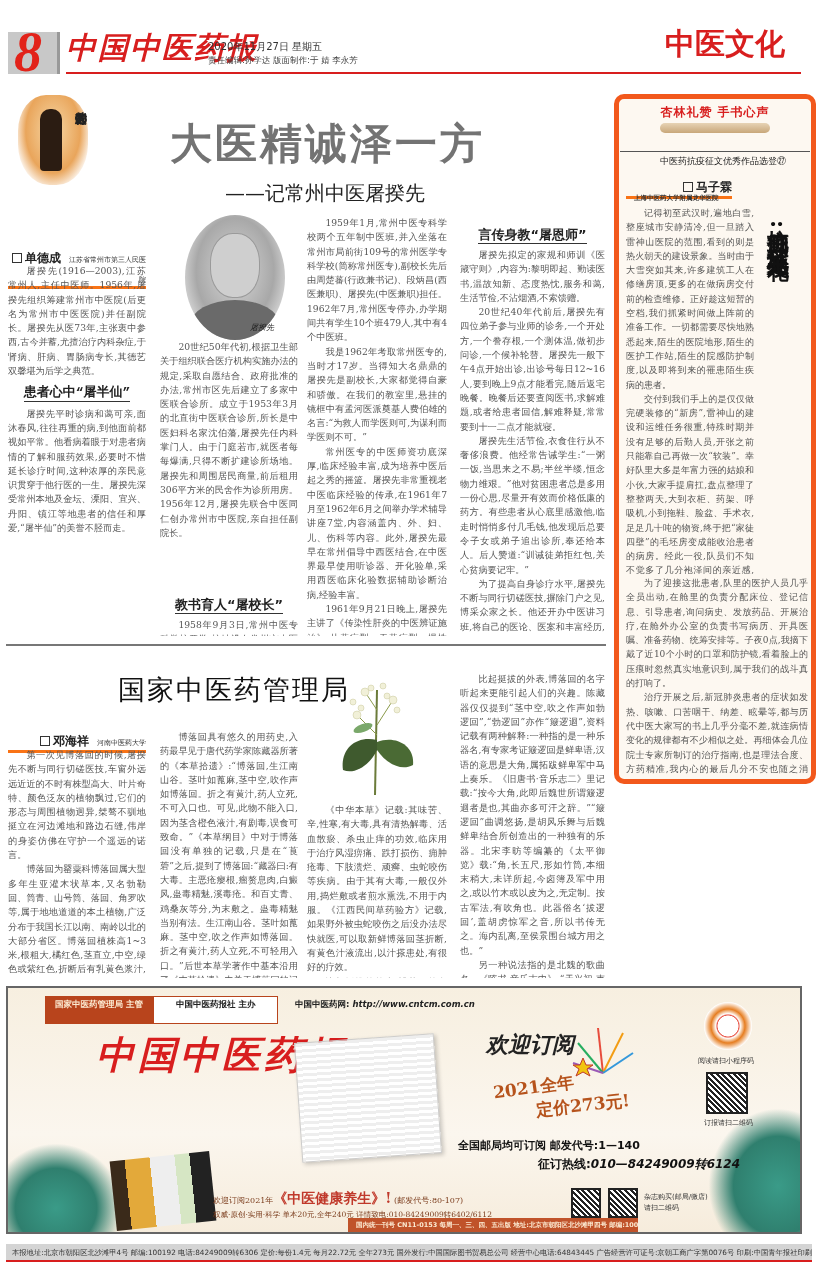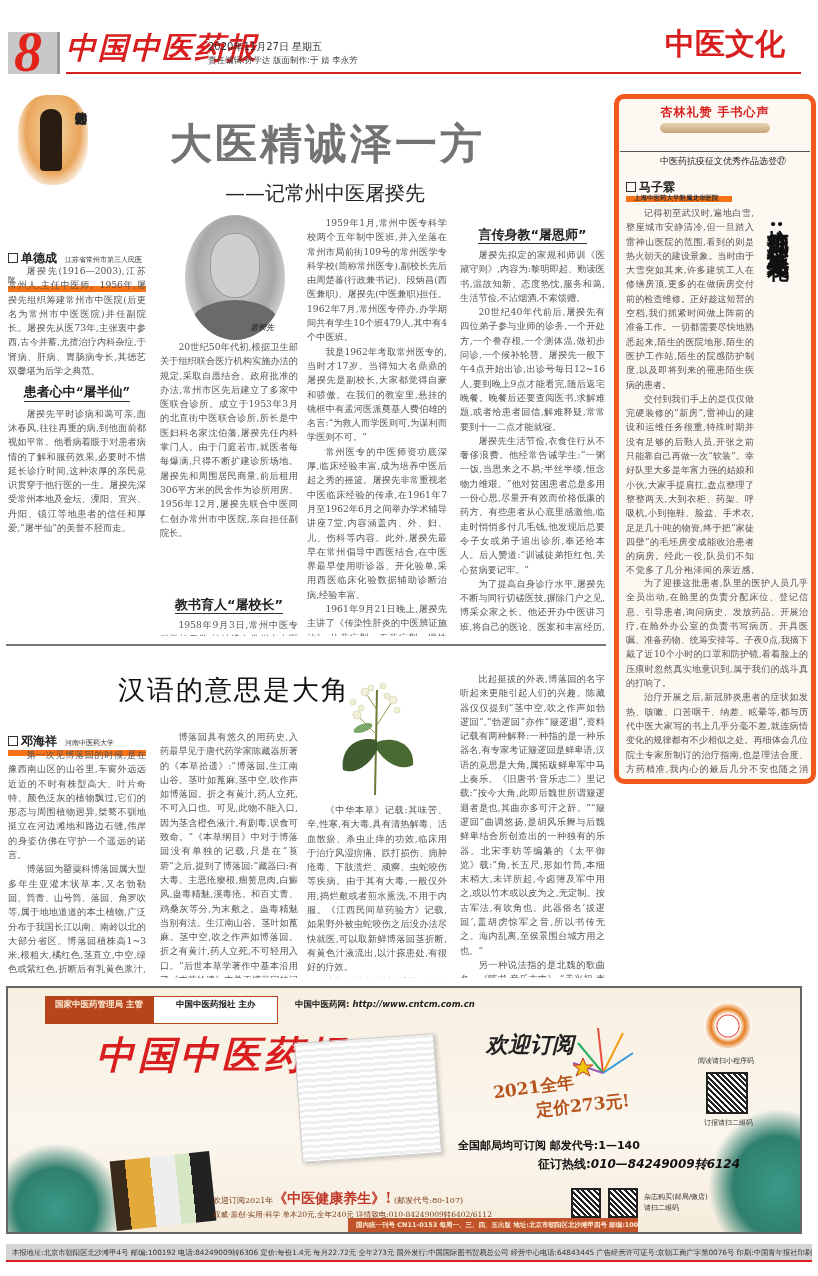--- a/index.html
+++ b/index.html
@@ -20,21 +20,21 @@
   
   .past-photo { left: 18px; top: 95px; width: 70px; height: 90px; border-radius: 40% 40% 45% 45%; background: radial-gradient(ellipse at 50% 40%, #f7d9a8 0%, #e9a55b 55%, #fff 80%); }
   .past-photo .figure { position: absolute; left: 22px; top: 14px; width: 22px; height: 62px; background: #2b1c12; border-radius: 10px 10px 4px 4px; }
   .past-vtext { left: 74px; top: 102px; width: 14px; font-size: 12px; line-height: 14px; color: #222; writing-mode: vertical-rl; font-weight: bold; }
 
   
   .headline { left: 170px; top: 116px; font-size: 42px; color: #737373; font-weight: bold; letter-spacing: 3px; font-family: "DejaVu Serif", serif; }
   .subhead { left: 225px; top: 180px; font-size: 20px; color: #222; font-family: "DejaVu Sans", sans-serif; }
 
   
-  .byline { border-bottom: 6px solid #f97316; font-family: "DejaVu Sans", sans-serif; }
+  .byline { border-bottom: 3px solid #f97316; font-family: "DejaVu Sans", sans-serif; text-align: right; }
   .byline .box { display: inline-block; width: 10px; height: 10px; border: 1px solid #333; vertical-align: -1px; margin-right: 3px; }
   .byline .name { font-size: 12px; font-weight: bold; color: #222; }
   .byline .org { font-size: 7px; color: #333; margin-left: 8px; }
 
   .col { font-size: 9.2px; line-height: 14.3px; color: #555; text-align: justify; }
   .col p { text-indent: 2em; }
   .subtitle { text-align: center; font-size: 13px; color: #222; font-family: "DejaVu Sans", sans-serif; font-weight: bold; }
   .subtitle span { border-bottom: 1.5px solid #333; padding-bottom: 1px; }
 
   .portrait { left: 185px; top: 215px; width: 100px; height: 125px; border-radius: 50%; background: radial-gradient(ellipse at 50% 45%, #d8d8d8 0%, #a8a8a8 55%, #e8e8e8 85%); overflow: hidden; }
@@ -161,26 +161,26 @@
   <p>交付到我们手上的是仅仅做完硬装修的“新房”,雷神山的建设和运维任务很重,特殊时期并没有足够的后勤人员,开张之前只能靠自己再做一次“软装”。幸好队里大多是年富力强的姑娘和小伙,大家手提肩扛,盘点整理了整整两天,大到衣柜、药架、呼吸机,小到拖鞋、脸盆、手术衣,足足几十吨的物资,终于把“家徒四壁”的毛坯房变成能收治患者的病房。经此一役,队员们不知不觉多了几分袍泽间的亲近感,而病区也忽然真正有了战地医院的感觉。</p>
 
 </div>
 <div class="abs col" style="left:626px;top:576px;width:182px;height:200px;overflow:hidden;font-size:9px;">
   <p>为了迎接这批患者,队里的医护人员几乎全员出动,在舱里的负责分配床位、登记信息、引导患者,询问病史、发放药品、开展治疗,在舱外办公室的负责书写病历、开具医嘱、准备药物、统筹安排等。子夜0点,我摘下戴了近10个小时的口罩和防护镜,看着脸上的压痕时忽然真实地意识到,属于我们的战斗真的打响了。</p>
   <p>治疗开展之后,新冠肺炎患者的症状如发热、咳嗽、口苦咽干、纳差、眩晕等,都与历代中医大家写的书上几乎分毫不差,就连病情变化的规律都有不少相似之处。再细体会几位院士专家所制订的治疗指南,也是理法合度、方药精准,我内心的最后几分不安也随之消散。</p>
 
 </div>
 
 <div class="abs divider"></div>
-<div class="abs headline2">汉语的意思是大角</div>
+<div class="abs headline2">国家中医药管理局</div>
 <div class="abs byline" style="left:8px;top:730px;width:138px;">
   <span class="box"></span><span class="name">邓海祥</span><span class="org">河南中医药大学</span>
 </div>
 <div class="abs col" style="left:8px;top:748px;width:138px;height:230px;overflow:hidden;">
-  <p>第一次见博落回的时候,是在豫西南山区的山谷里,车窗外远远近近的不时有株型高大、叶片奇特、颜色泛灰的植物飘过,它们的形态与周围植物迥异,桀骜不驯地挺立在河边滩地和路边石缝,伟岸的身姿仿佛在守护一个遥远的诺言。</p>
+  <p>第一次见博落回的时候,屠揆先不断与同行切磋医技,车窗外远远近近的不时有株型高大、叶片奇特、颜色泛灰的植物飘过,它们的形态与周围植物迥异,桀骜不驯地挺立在河边滩地和路边石缝,伟岸的身姿仿佛在守护一个遥远的诺言。</p>
   <p>博落回为罂粟科博落回属大型多年生亚灌木状草本,又名勃勒回、筒青、山号筒、落回、角罗吹等,属于地地道道的本土植物,广泛分布于我国长江以南、南岭以北的大部分省区。博落回植株高1~3米,根粗大,橘红色,茎直立,中空,绿色或紫红色,折断后有乳黄色浆汁,有毒,单叶互生,宽卵形或近圆形,多白粉,花初开时嫩绿,后逐渐变为近白色,呈圆锥花序排列在茎顶,从远处看,有种橘黄色感觉。花败之后,长出密密麻麻的灰白色的种子。</p>
 </div>
 <div class="abs col" style="left:160px;top:730px;width:138px;height:248px;overflow:hidden;">
   <p>博落回具有悠久的用药史,入药最早见于唐代药学家陈藏器所著的《本草拾遗》:“博落回,生江南山谷。茎叶如蓖麻,茎中空,吹作声如博落回。折之有黄汁,药人立死,不可入口也。可见,此物不能入口,因为茎含橙色液汁,有剧毒,误食可致命。”《本草纲目》中对于博落回没有单独的记载,只是在“莨菪”之后,提到了博落回:“藏器曰:有大毒。主恶疮瘿根,瘤赘息肉,白癜风,蛊毒精魅,溪毒疮。和百丈青、鸡桑灰等分,为末敷之。蛊毒精魅当别有法。生江南山谷。茎叶如蓖麻。茎中空,吹之作声如博落回。折之有黄汁,药人立死,不可轻用入口。”后世本草学著作中基本沿用了《本草拾遗》中关于博落回的记载,没有太大变化。</p>
 
 </div>
 
 <svg class="abs plant" viewBox="0 0 100 115">
   <path d="M50 115 L52 10" stroke="#6b7b3a" stroke-width="2" fill="none"></path>
   <path d="M52 30 L40 12 M52 45 L68 20 M52 55 L32 35" stroke="#8a9a4a" stroke-width="1" fill="none"></path>

